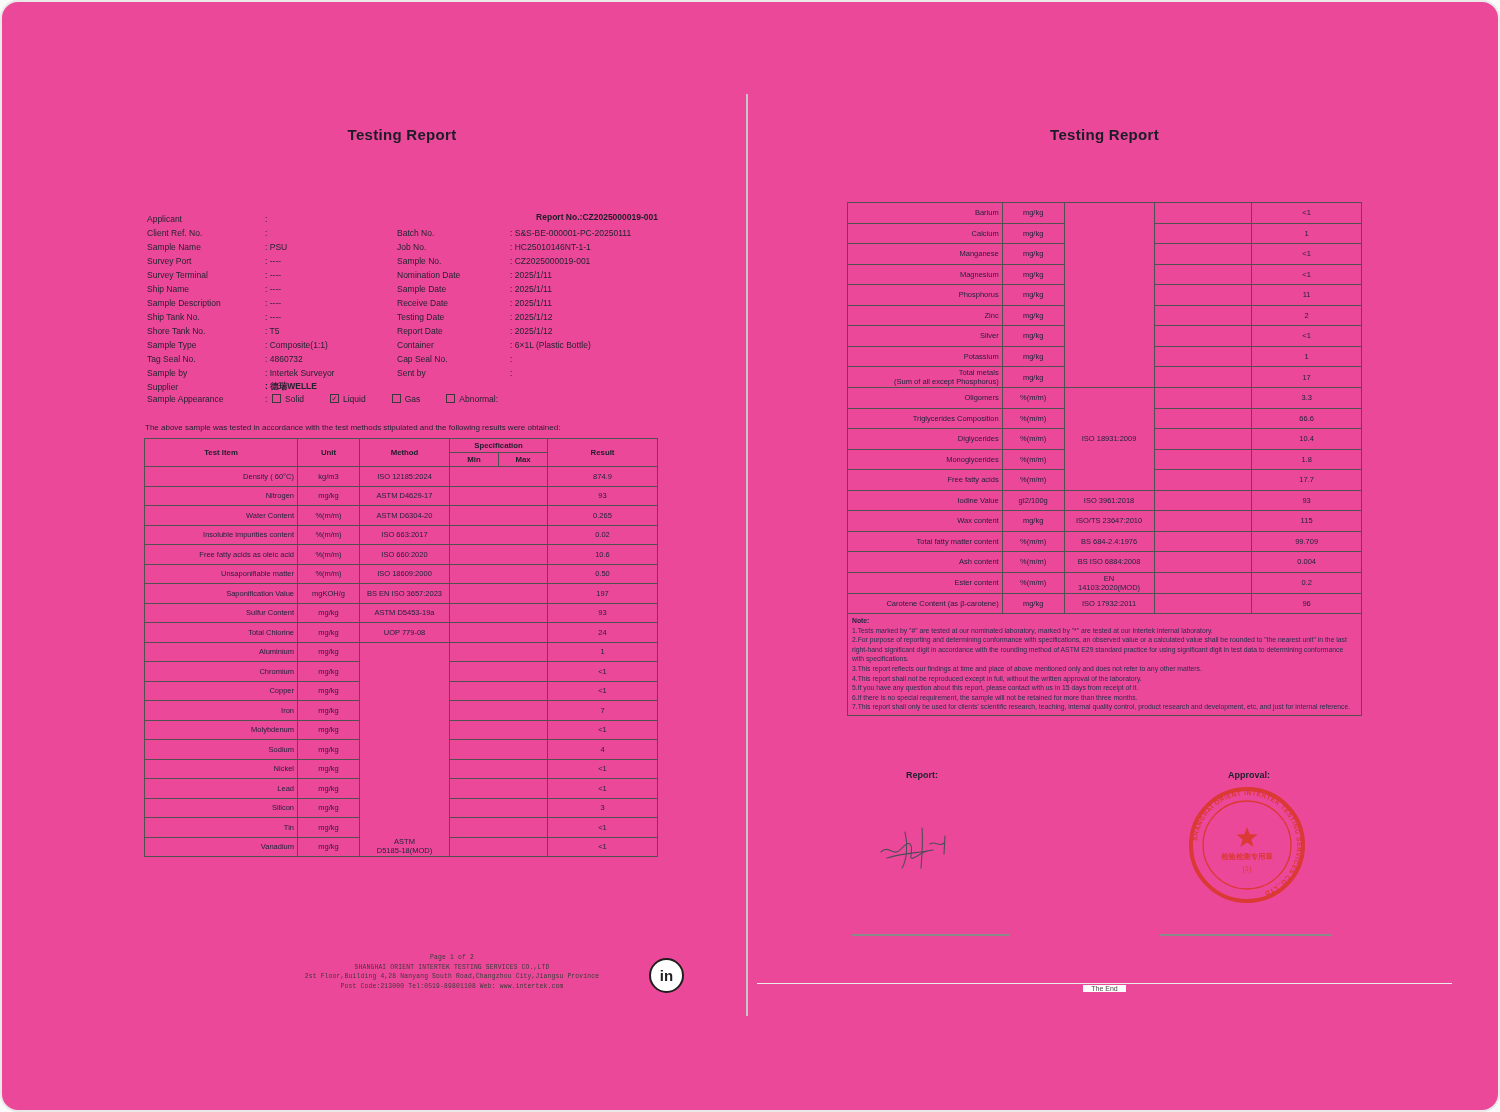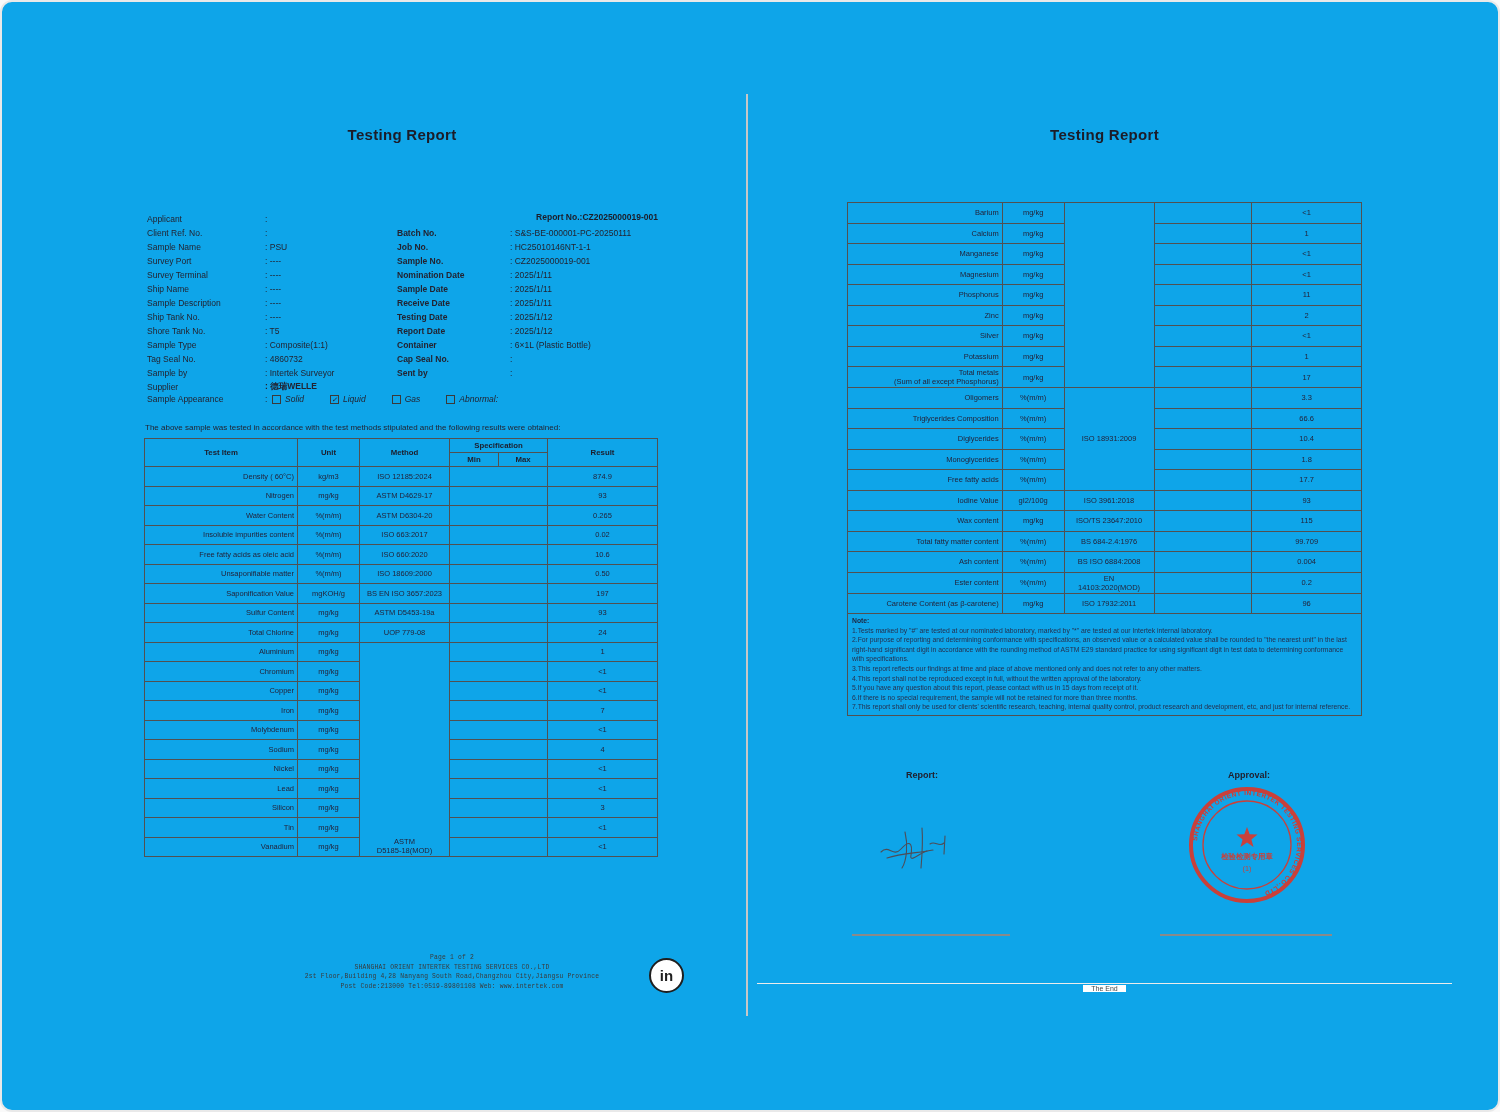--- a/index.html
+++ b/index.html
@@ -1,33 +1,33 @@
 <!DOCTYPE html>
 <html><head>
 <meta charset="utf-8">
 <style>
   html,body{margin:0;padding:0;background:#fafafa;font-family:"Liberation Sans",sans-serif;}
-  .canvas{position:relative;width:1500px;height:1112px;background:#0ea5e9;border:2px solid #e9e9e9;border-radius:12px;overflow:hidden;box-sizing:border-box;}
+  .canvas{position:relative;width:1500px;height:1112px;background:#ec4899;border:2px solid #e9e9e9;border-radius:18px;overflow:hidden;box-sizing:border-box;}
   .divider{position:absolute;left:744px;top:92px;width:2px;height:922px;background:#c7c7c7;}
   .page{position:absolute;top:120px;}
   #page1{left:140px;width:520px;height:900px;}
   #page2{left:845px;width:515px;height:900px;}
   .doc-title{position:absolute;top:4px;left:0;right:0;text-align:center;font-weight:bold;font-size:15px;letter-spacing:.3px;color:#1c1c28;}
   .report-no{position:absolute;top:78px;right:4px;font-weight:bold;font-size:8.5px;color:#1c1c28;margin-top:12px;}
   .info-col{position:absolute;font-size:8.5px;color:#232330;}
   #info-left{left:5px;top:90px;width:260px;}
   #info-right{left:255px;top:104px;width:265px;}
   .info-row{height:14px;display:flex;align-items:center;white-space:nowrap;}
   #info-left .info-row .lbl{width:118px;flex:none;}
-  #info-right .info-row .lbl{width:113px;flex:none;font-weight:bold;}
+  #info-right .info-row .lbl{width:113px;flex:none;}
   .info-row .val{flex:1;}
   .info-row.bold .val{font-weight:bold;}
   .appearance{position:absolute;left:5px;top:272px;width:510px;font-size:8.5px;color:#232330;display:flex;align-items:center;}
   .appearance .lbl{width:118px;flex:none;}
-  .appearance .opt{display:inline-flex;align-items:center;margin-right:26px;font-style:italic;}
+  .appearance .opt{display:inline-flex;margin-right:26px;}
   .cbox{display:inline-block;width:7px;height:7px;border:1px solid #3a3a3a;margin-right:4px;font-size:7px;line-height:7px;text-align:center;color:#23233a;}
   .statement{position:absolute;left:3px;top:301px;font-size:8px;color:#222230;white-space:nowrap;}
   .tblwrap{position:absolute;left:2px;top:316px;}
   #page2 .tblwrap{left:0;top:80px;}
   table.rtable{border-collapse:collapse;table-layout:fixed;}
   table.rtable th,table.rtable td{border:1px solid #515151;font-size:7.5px;padding:1px 3px;color:#23233a;overflow:hidden;}
   table.rtable th{font-weight:bold;text-align:center;font-size:7.8px;height:11px;color:#1d1d2b;}
   td.c-item{text-align:right;white-space:pre-line;}
   td.c-unit,td.c-method,td.c-spec,td.c-result{text-align:center;}
   td.c-result{color:#2e2e4e;}

